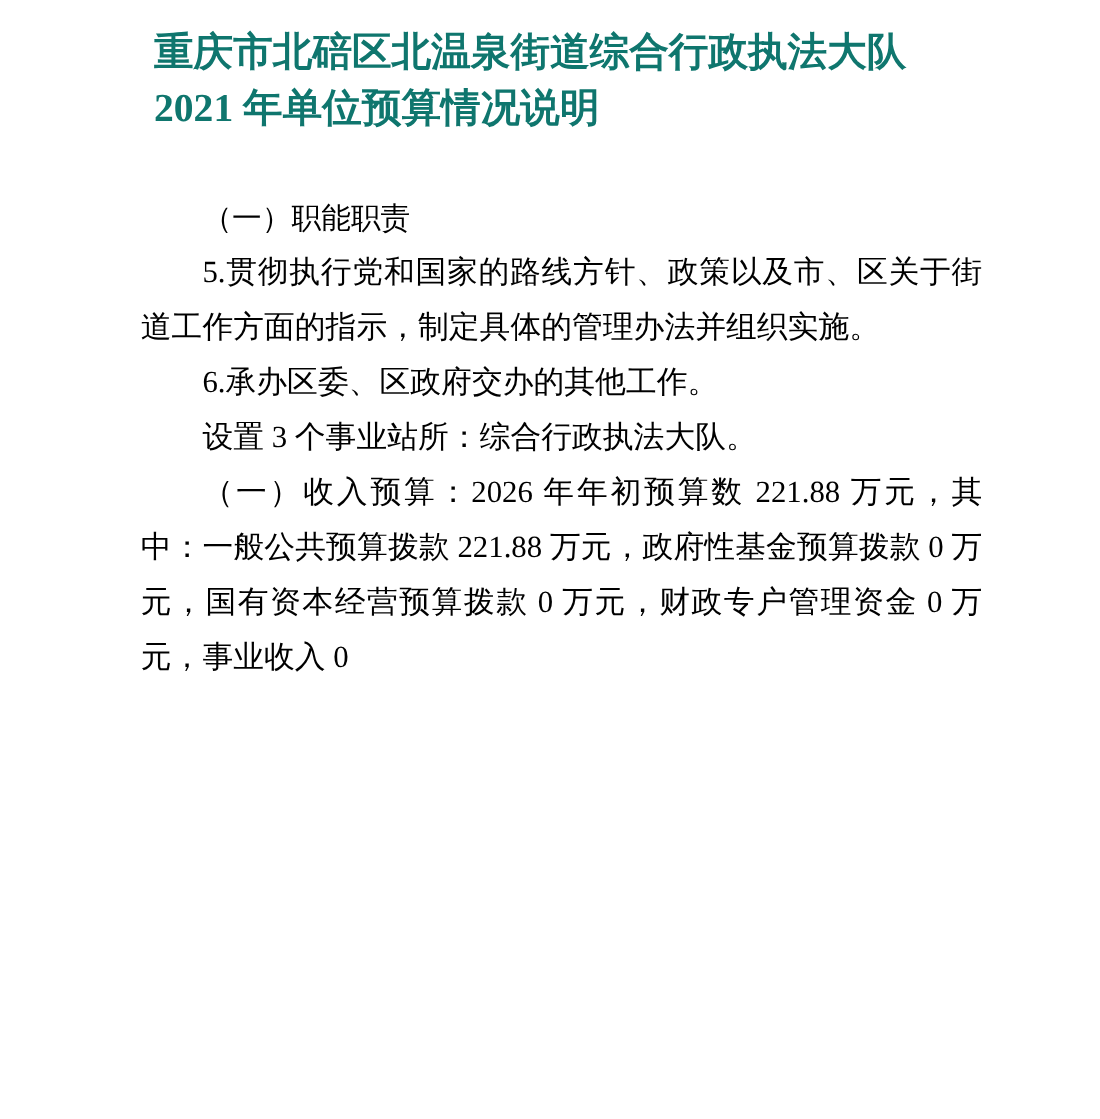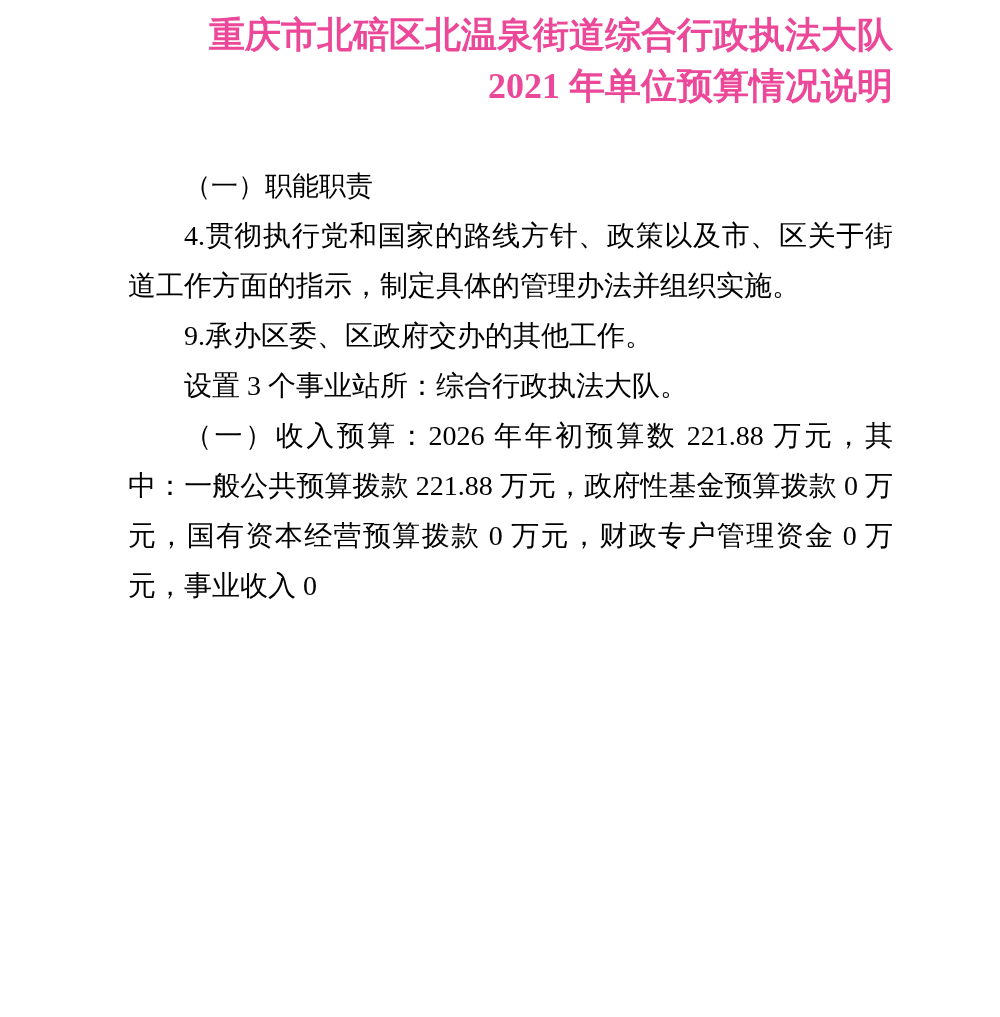--- a/index.html
+++ b/index.html
@@ -16,26 +16,26 @@
     color: #000000;
     font-family: "Liberation Serif", "DejaVu Serif", serif;
   }
   .content {
     position: absolute;
     left: 128px;
     top: 10px;
     width: 765px;
   }
   .doc-title {
-    margin: 0;
+    margin: 12px;
     font-size: 36px;
     font-weight: bold;
     line-height: 51px;
-    text-align: right;
-    color: #ec4899;
+    text-align: left;
+    color: #0f766e;
     font-family: "Liberation Serif", "DejaVu Serif", serif;
   }
   .title-line {
     display: block;
     white-space: nowrap;
   }
   .doc-body {
     margin-top: 49px;
   }
   .para {
@@ -63,24 +63,24 @@
 
     <h1 class="doc-title">
       <span class="title-line">重庆市北碚区北温泉街道综合行政执法大队</span>
       <span class="title-line">2021 年单位预算情况说明</span>
     </h1>
 
     <div class="doc-body">
 
       <p class="para subsection-heading">（一）职能职责</p>
 
-      <p class="para">4.贯彻执行党和国家的路线方针、政策以及市、区关于街道工作方面的指示，制定具体的管理办法并组织实施。</p>
+      <p class="para">5.贯彻执行党和国家的路线方针、政策以及市、区关于街道工作方面的指示，制定具体的管理办法并组织实施。</p>
 
 
-      <p class="para">9.承办区委、区政府交办的其他工作。</p>
+      <p class="para">6.承办区委、区政府交办的其他工作。</p>
 
 
       <p class="para">设置 3 个事业站所：综合行政执法大队。</p>
 
 
       <p class="para">（一）收入预算：2026 年年初预算数 221.88 万元，其中：一般公共预算拨款 221.88 万元，政府性基金预算拨款 0 万元，国有资本经营预算拨款 0 万元，财政专户管理资金 0 万元，事业收入 0</p>
     </div>
 
   </div>
 </div>

